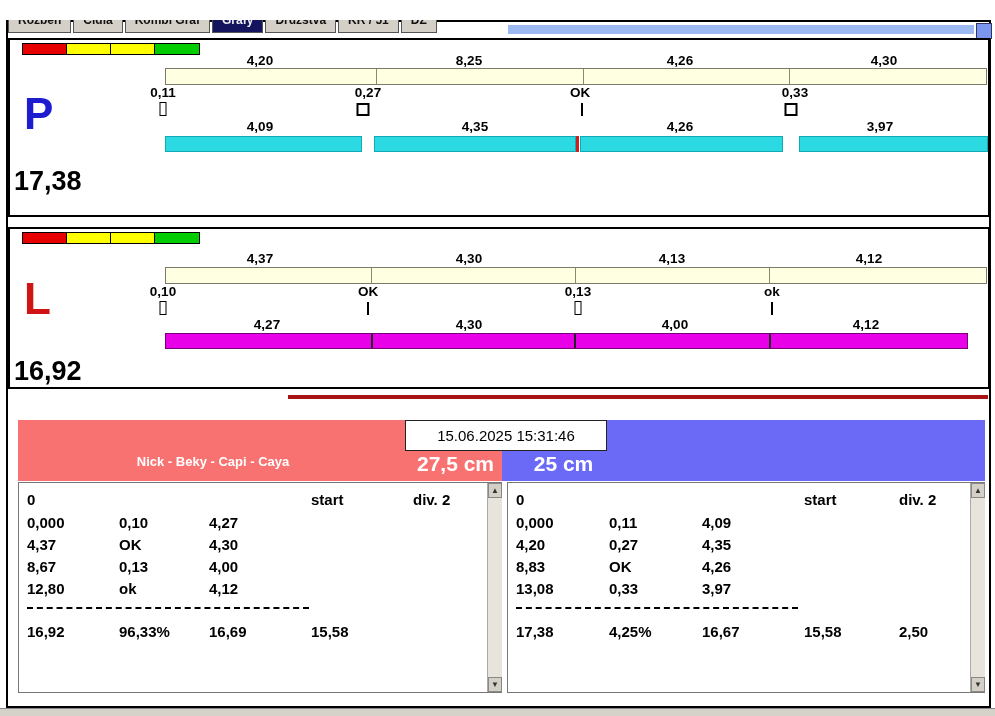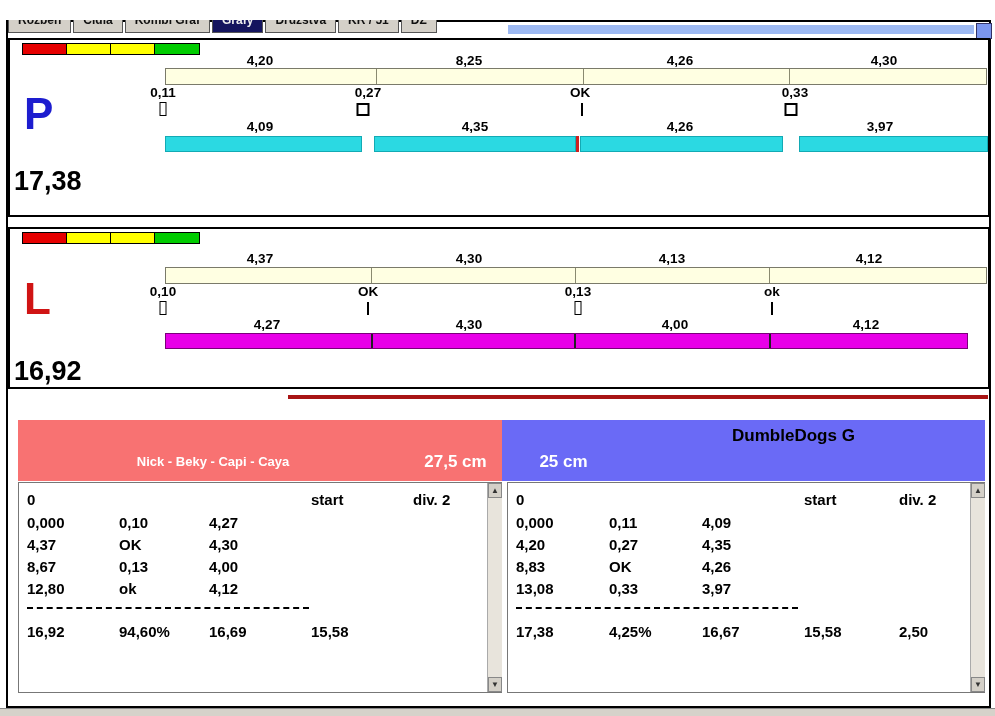--- a/index.html
+++ b/index.html
@@ -47,21 +47,21 @@
   .lane-total { position:absolute; left:4px; font-size:27px; font-weight:700; color:#000; }
 
   .redline { position:absolute; left:288px; top:375px; width:700px; height:4px; background:#a81414; }
 
   
   .teamhead { position:absolute; top:400px; height:61px; }
   .teamhead.lft { left:18px; width:484px; }
   .teamhead.rgt { left:502px; width:483px; }
   .team-title { position:absolute; top:6px; font-size:17px; font-weight:700; color:#000; text-align:center; white-space:nowrap; }
   .team-dogs { position:absolute; top:34px; font-size:13px; font-weight:700; color:#fff; text-align:center; white-space:nowrap; }
-  .team-height { position:absolute; top:32px; font-size:17px; font-weight:700; color:#fff; text-align:center; white-space:nowrap; }
+  .team-height { position:absolute; top:32px; font-size:21px; font-weight:700; color:#fff; text-align:center; white-space:nowrap; }
 
   .dtbox { position:absolute; left:405px; top:400px; width:202px; height:31px; background:#fff; border:1px solid #222; font-size:15px; color:#000; text-align:center; line-height:29px; }
 
   .ttable { position:absolute; top:462px; height:211px; background:#fff; border:1px solid #777; }
   .ttable.lft { left:18px; width:484px; }
   .ttable.rgt { left:507px; width:478px; }
   .cell { position:absolute; font-size:15px; font-weight:700; color:#000; white-space:nowrap; }
   .dashline { position:absolute; width:282px; border-top:2px dashed #000; }
 
   .vscroll { position:absolute; top:0; bottom:0; width:15px; background:#e8e4dc; border-left:1px solid #aaa; }
@@ -181,22 +181,22 @@
   </section>
 
   <div class="redline"></div>
 
   <div class="teamhead lft" style="background:#f87272">
     <div class="team-dogs" style="left:0; width:390px">Nick - Beky - Capi - Caya</div>
     <div class="team-height" style="left:385px; width:105px">27,5 cm</div>
   </div>
   <div class="teamhead rgt" style="background:#6a6af6">
     <div class="team-height" style="left:14px; width:95px">25 cm</div>
-    <div class="team-title" style="left:100px; width:383px">DumbleDogs G</div>
-  </div>
+  </div>
+  <div class="dtbox">15.06.2025 15:31:46</div>
 
   <div class="ttable lft">
     <span class="cell" style="left:8px; top:8px">0</span>
     <span class="cell" style="left:292px; top:8px">start</span>
     <span class="cell" style="left:394px; top:8px">div. 2</span>
 
     <span class="cell" style="left:8px; top:31px">0,000</span>
     <span class="cell" style="left:100px; top:31px">0,10</span>
     <span class="cell" style="left:190px; top:31px">4,27</span>
 
@@ -208,21 +208,21 @@
     <span class="cell" style="left:100px; top:75px">0,13</span>
     <span class="cell" style="left:190px; top:75px">4,00</span>
 
     <span class="cell" style="left:8px; top:97px">12,80</span>
     <span class="cell" style="left:100px; top:97px">ok</span>
     <span class="cell" style="left:190px; top:97px">4,12</span>
 
     <div class="dashline" style="left:8px; top:124px"></div>
 
     <span class="cell" style="left:8px; top:140px">16,92</span>
-    <span class="cell" style="left:100px; top:140px">94,60%</span>
+    <span class="cell" style="left:100px; top:140px">96,33%</span>
     <span class="cell" style="left:190px; top:140px">16,69</span>
     <span class="cell" style="left:292px; top:140px">15,58</span>
 
     <div class="vscroll">
       <div class="vs-btn vs-up">▲</div>
       <div class="vs-btn vs-down">▼</div>
     </div>
   </div>
 
   <div class="ttable rgt">

